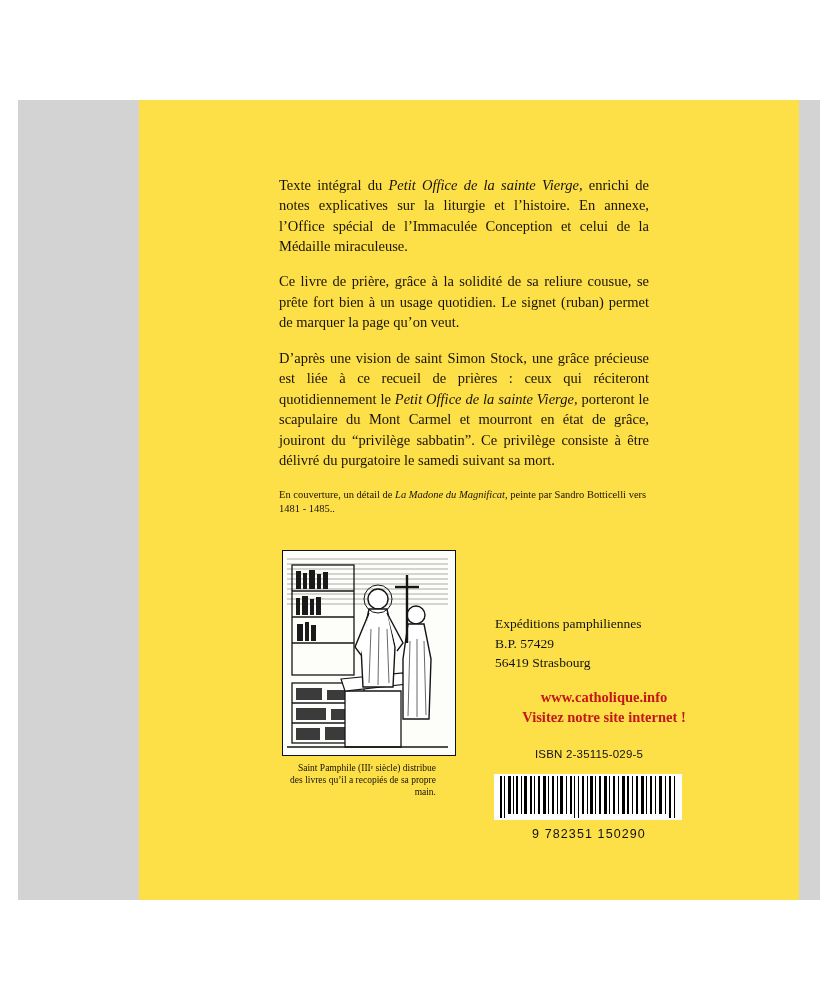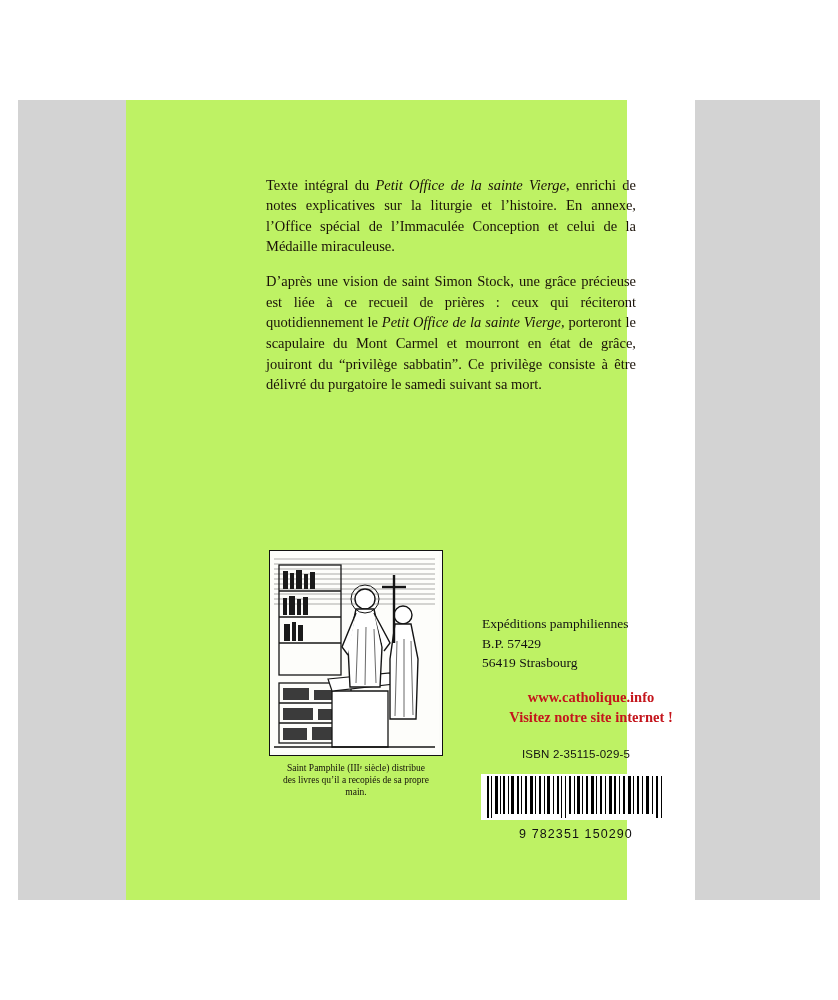--- a/index.html
+++ b/index.html
@@ -28,25 +28,25 @@
     width: 125px;
     height: 800px;
     background: #d3d3d3;
   }
   .sidebar-grey.left { left: 18px; }
   .sidebar-grey.right { left: 695px; }
 
   
   .cover {
     position: absolute;
-    left: 126px;
+    left: 139px;
     top: 100px;
-    width: 501px;
+    width: 660px;
     height: 800px;
-    background: #bef264;
+    background: #fde047;
   }
 
   .text-block {
     position: absolute;
     left: 140px;
     top: 60px;
     width: 370px;
     color: #1a1208;
     font-size: 14.5px;
     line-height: 1.42;
@@ -85,22 +85,22 @@
     position: relative;
     overflow: hidden;
   }
   .engraving svg { display: block; }
   .engraving-caption {
     margin-top: 7px;
     width: 150px;
     font-size: 9.5px;
     line-height: 1.25;
     color: #14100a;
-    text-align: center;
-    margin-left: 12px;
+    text-align: right;
+    margin-left: 4px;
   }
 
   
   .publisher {
     position: absolute;
     left: 356px;
     top: 500px;
     width: 215px;
     font-size: 13.5px;
     line-height: 1.45;
@@ -159,24 +159,30 @@
   <div class="sidebar-grey left"></div>
   <div class="sidebar-grey right"></div>
 
   <div class="cover">
 
     <div class="text-block">
       <p class="para">
         <span>Texte intégral du </span><span class="it">Petit Office de la sainte Vierge</span><span>, enrichi de notes explicatives sur la liturgie et l’histoire. En annexe, l’Office spécial de l’Immaculée Conception et celui de la Médaille miraculeuse.</span>
       </p>
       <p class="para">
+        <span>Ce livre de prière, grâce à la solidité de sa reliure cousue, se prête fort bien à un usage quotidien. Le signet (ruban) permet de marquer la page qu’on veut.</span>
+      </p>
+      <p class="para">
         <span>D’après une vision de saint Simon Stock, une grâce précieuse est liée à ce recueil de prières : ceux qui réciteront quotidiennement le </span><span class="it">Petit Office de la sainte Vierge,</span><span> porteront le scapulaire du Mont Carmel et mourront en état de grâce, jouiront du “privilège sabbatin”. Ce privilège consiste à être délivré du purgatoire le samedi suivant sa mort.</span>
       </p>
     </div>
 
+    <div class="credit">
+      <span>En couverture, un détail de </span><span class="it">La Madone du Magnificat</span><span>, peinte par Sandro Botticelli vers 1481 - 1485..</span>
+    </div>
 
     <div class="engraving-wrap">
       <div class="engraving">
         <svg width="169" height="201" viewBox="0 0 169 201">
           <rect x="0" y="0" width="169" height="201" fill="#fdfdfa"></rect>
 
           <g stroke="#2a2a2a" stroke-width="0.7" opacity="0.55">
             <line x1="4" y1="8" x2="165" y2="8"></line>
             <line x1="4" y1="13" x2="165" y2="13"></line>
             <line x1="4" y1="18" x2="165" y2="18"></line>

